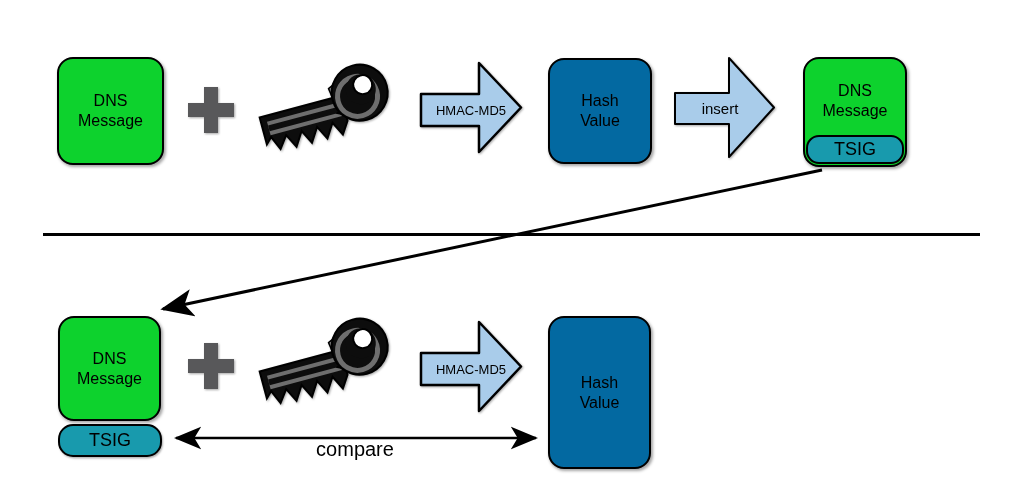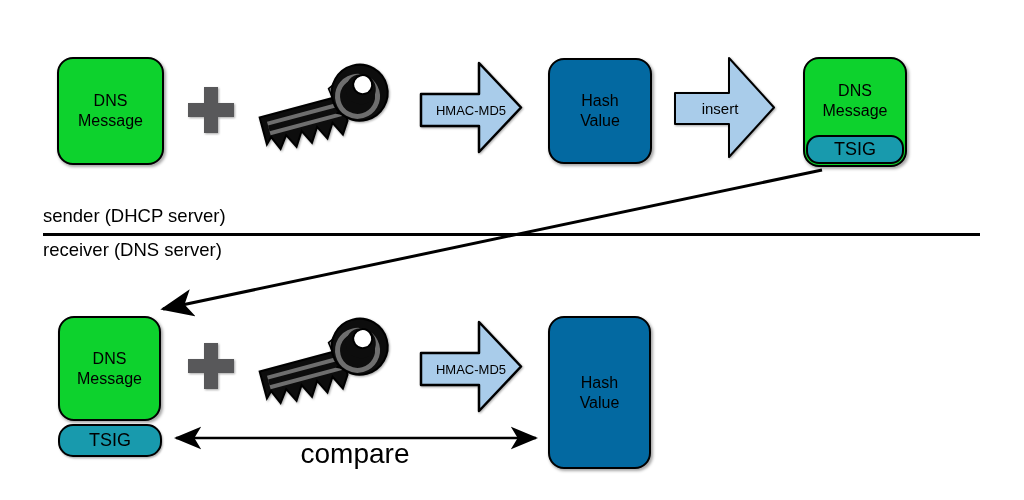--- a/index.html
+++ b/index.html
@@ -18,21 +18,21 @@
   .pill {
     position:absolute; background:#189AAD; border:2px solid #000; border-radius:13px;
     display:flex; align-items:center; justify-content:center;
     font-size:18px; color:#000; box-shadow:1px 1.5px 2px rgba(0,0,0,0.3);
   }
   .pill-inside { left:1px; right:1px; bottom:1px; height:25px; box-shadow:none; }
   .divider-line { position:absolute; left:43px; top:233px; width:937px; height:3px; background:#000; }
   .divider-label { position:absolute; left:43px; font-size:18.5px; color:#000; }
   .arrow-svg { position:absolute; filter:drop-shadow(1px 1.5px 1px rgba(0,0,0,0.35)); }
   .overlay { position:absolute; left:0; top:0; width:1024px; height:500px; pointer-events:none; }
-  .compare-label { position:absolute; left:270px; top:438px; width:170px; text-align:center; font-size:28px; color:#000; }
+  .compare-label { position:absolute; left:270px; top:438px; width:170px; text-align:center; font-size:20px; color:#000; }
   svg { overflow:visible; }
   svg text { font-family:"Liberation Sans", sans-serif; fill:#000; }
 </style>
 </head>
 <body>
 
 <div class="canvas">
 
   <div class="node green" style="left:57px; top:57px; width:103px; height:104px;">
     <span class="box-label">DNS
@@ -74,23 +74,21 @@
   </svg>
 
   <div class="node green" style="left:803px; top:57px; width:100px; height:106px;">
     <span class="box-label" style="margin-bottom:22px;">DNS
 Message</span>
     <div class="pill pill-inside">
       <span>TSIG</span>
     </div>
   </div>
 
-  <div class="divider-label" style="top:205px;">sender (DHCP server)</div>
   <div class="divider-line"></div>
-  <div class="divider-label" style="top:239px;">receiver (DNS server)</div>
 
   <div class="node green" style="left:58px; top:316px; width:99px; height:101px;">
     <span class="box-label">DNS
 Message</span>
   </div>
 
   <div class="pill" style="left:58px; top:424px; width:100px; height:29px; border-radius:15px;">
     <span>TSIG</span>
   </div>
 

